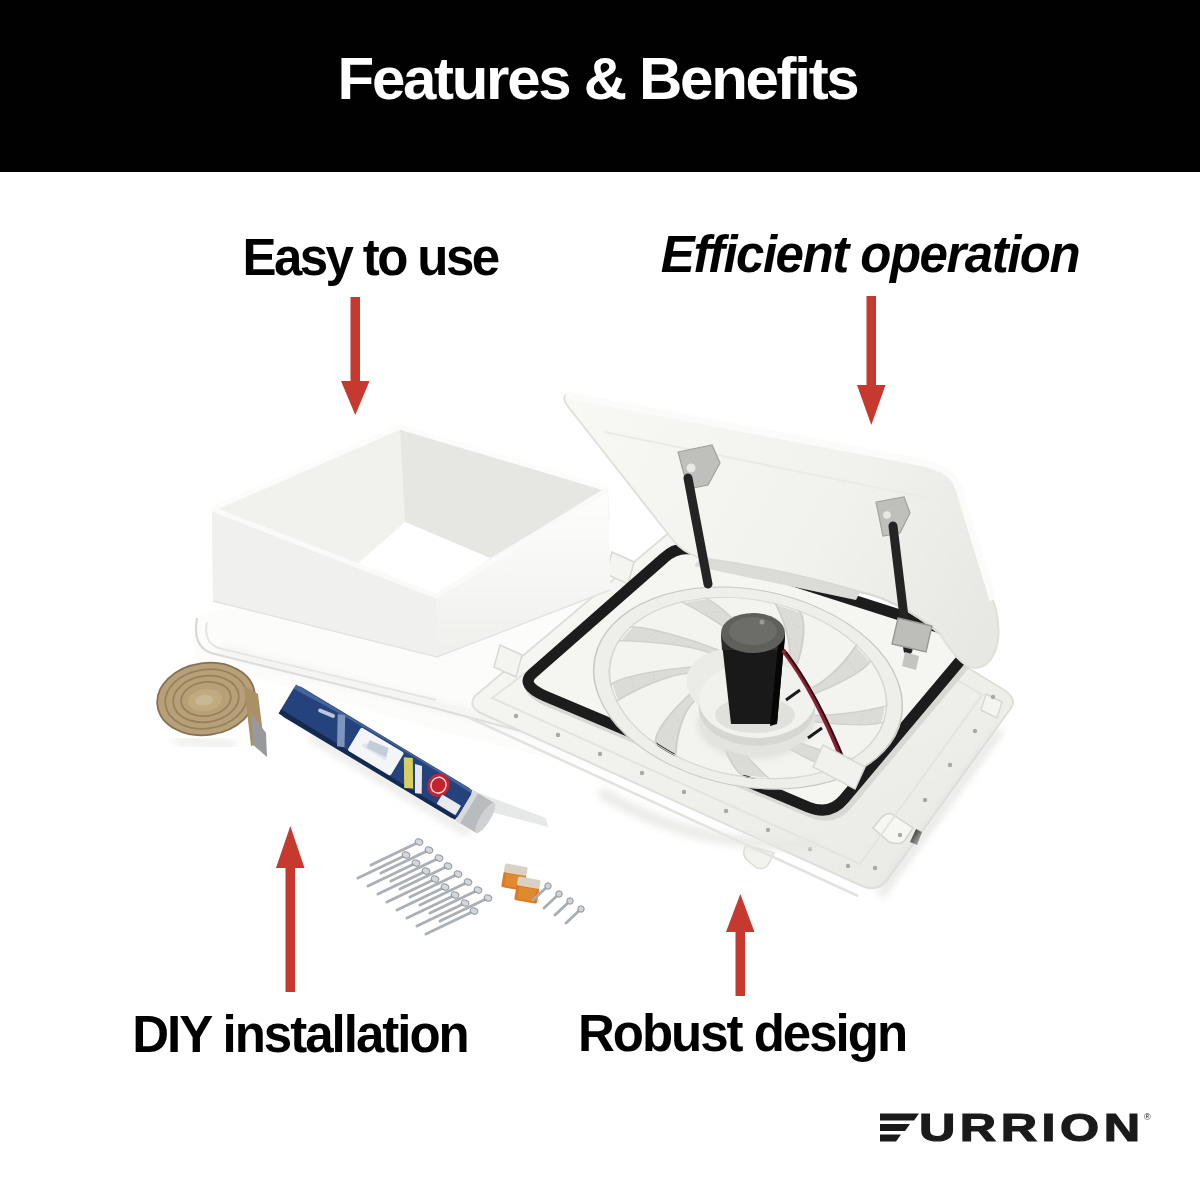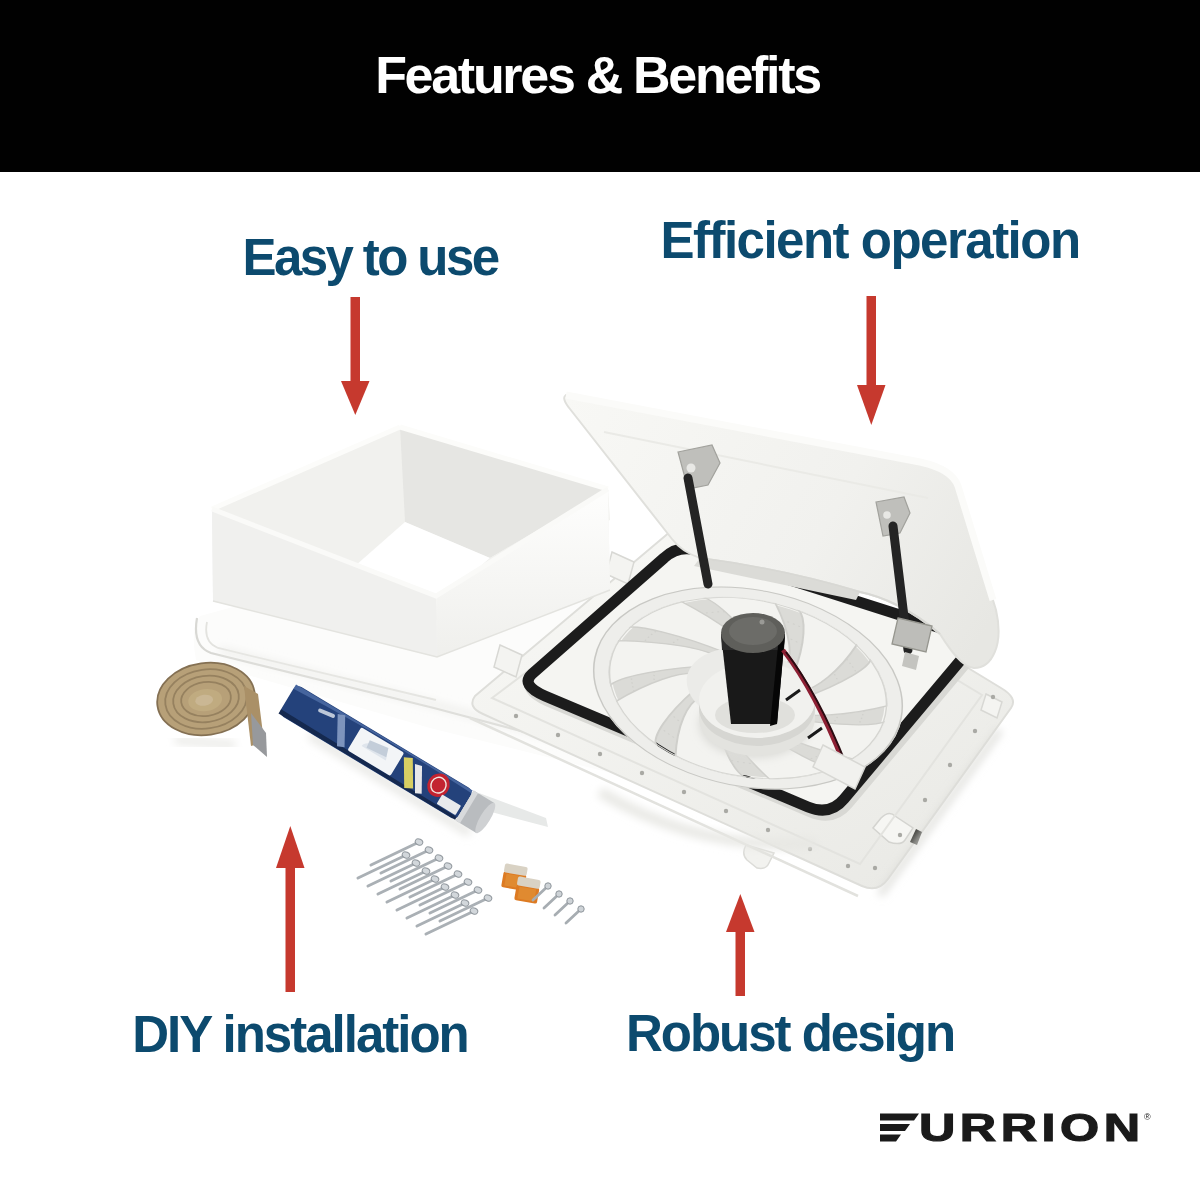--- a/index.html
+++ b/index.html
@@ -1,33 +1,33 @@
 <!DOCTYPE html>
 <html><head>
 <meta charset="utf-8">
 <style>
   html,body{margin:0;padding:0;}
   body{width:1200px;height:1200px;position:relative;background:#ffffff;overflow:hidden;
        font-family:"Liberation Sans",sans-serif;}
   .hdr{position:absolute;left:0;top:0;width:1200px;height:172px;background:#010101;}
   .hdr span{position:absolute;left:0;top:49px;width:1195px;text-align:center;
-    color:#ffffff;font-weight:bold;font-size:52px;letter-spacing:-2.3px;line-height:1;}
-  .lbl{position:absolute;color:#0c4a6e;font-weight:bold;font-size:51px;line-height:1;
+    color:#ffffff;font-weight:bold;font-size:60px;letter-spacing:-2.3px;line-height:1;}
+  .lbl{position:absolute;color:#000000;font-weight:bold;font-size:51px;line-height:1;
        white-space:nowrap;transform:translateX(-50%);}
   svg.photo{position:absolute;left:0;top:0;}
 </style>
 </head>
 <body>
   <div class="hdr">
     <span>Features &amp; Benefits</span>
   </div>
   <div class="lbl" style="left:370px;top:232px;letter-spacing:-2.6px;">Easy to use</div>
-  <div class="lbl" style="left:870px;top:215px;letter-spacing:-1.5px;">Efficient operation</div>
+  <div class="lbl" style="left:870px;top:229px;letter-spacing:-1.5px;font-style:italic;">Efficient operation</div>
   <div class="lbl" style="left:300px;top:1009px;letter-spacing:-2px;">DIY installation</div>
-  <div class="lbl" style="left:742px;top:1008px;letter-spacing:-2px;margin-left:48px;">Robust design</div>
+  <div class="lbl" style="left:742px;top:1008px;letter-spacing:-2px;">Robust design</div>
 
   <svg class="photo" width="1200" height="1200" viewBox="0 0 1200 1200">
     <defs>
       <linearGradient id="lidg" x1="566" y1="400" x2="980" y2="640" gradientUnits="userSpaceOnUse">
         <stop offset="0" stop-color="#f8f8f5"></stop>
         <stop offset="0.6" stop-color="#f1f1ee"></stop>
         <stop offset="1" stop-color="#e7e7e3"></stop>
       </linearGradient>
       <linearGradient id="boxfr" x1="0" y1="500" x2="0" y2="660" gradientUnits="userSpaceOnUse">
         <stop offset="0" stop-color="#fdfdfc"></stop>

